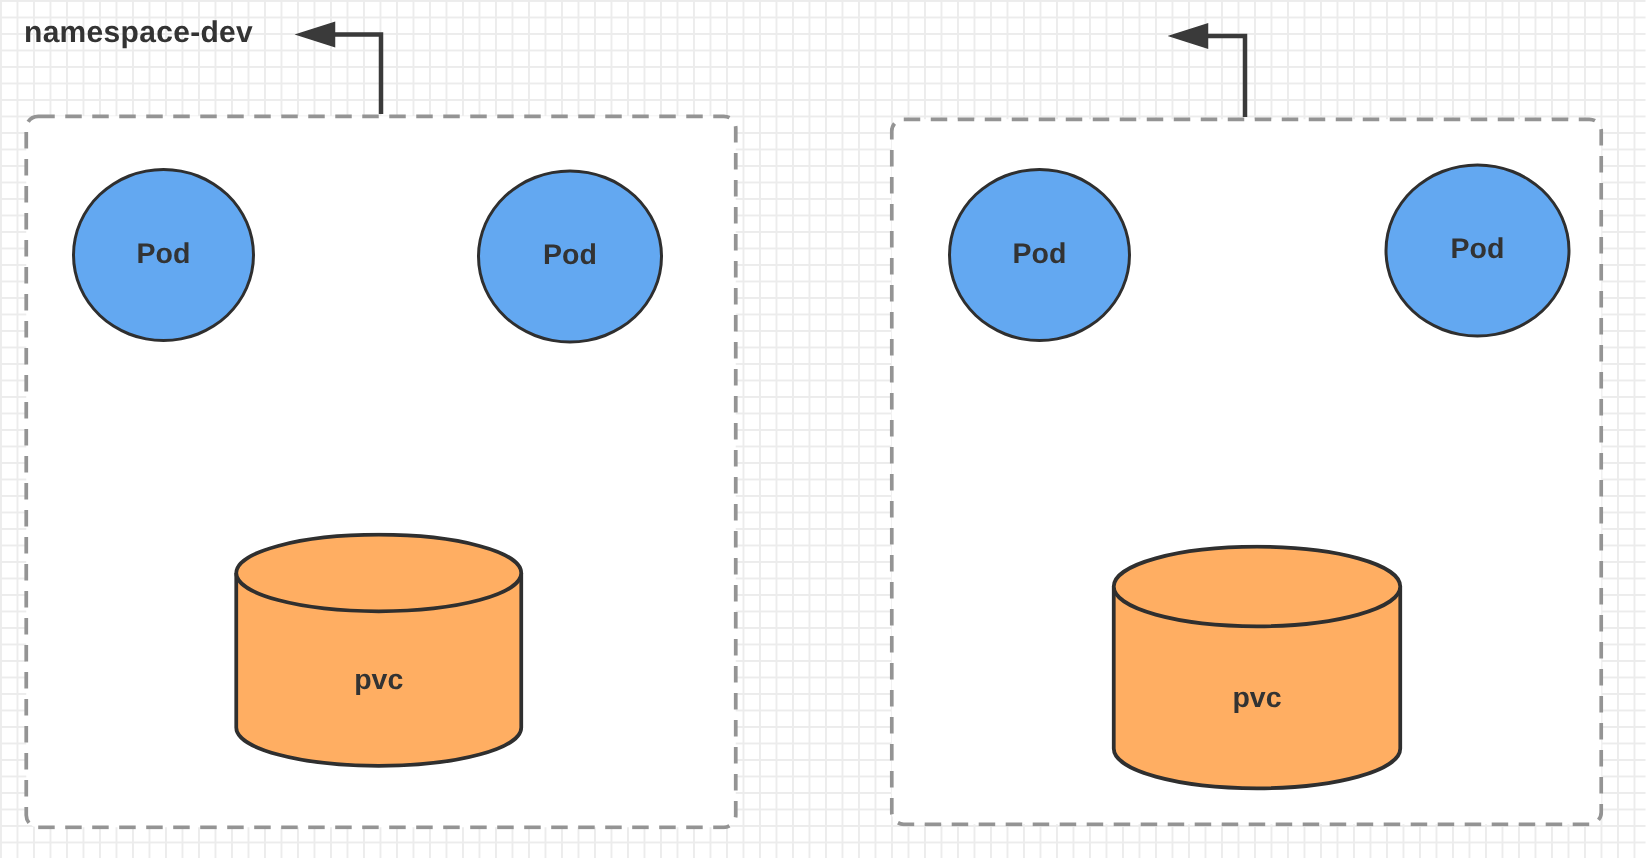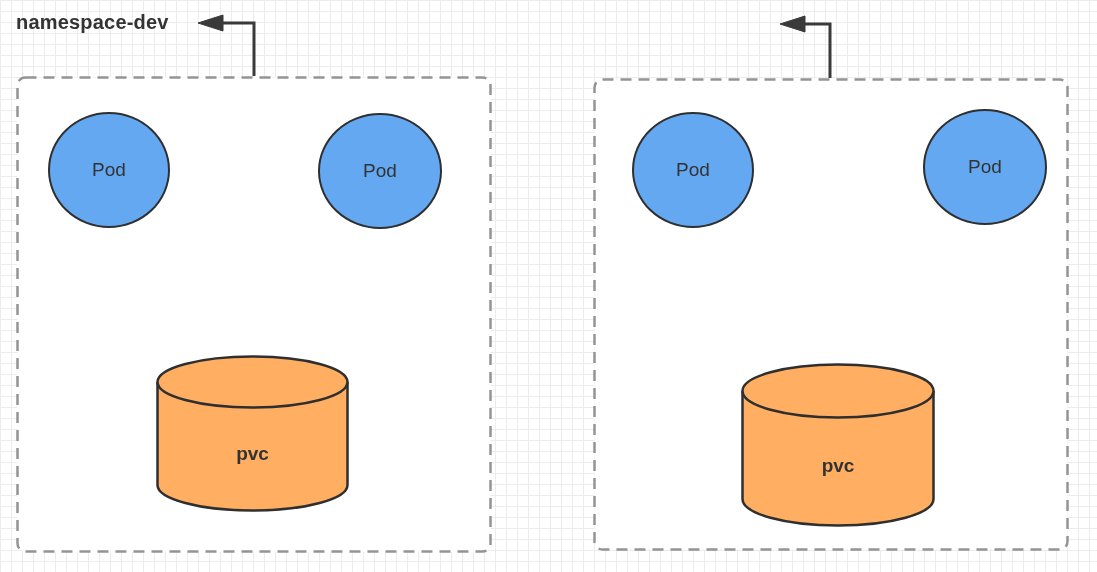--- a/index.html
+++ b/index.html
@@ -32,21 +32,21 @@
     border-radius: 50%;
     background: #63a8f1;
     border: 2.5px solid #2f2f2f;
     box-sizing: border-box;
     display: flex;
     align-items: center;
     justify-content: center;
   }
   .pod span {
     font-size: 19px;
-    font-weight: normal;
+    font-weight: bold;
     color: #333333;
   }
   .cyl-wrap svg { display: block; }
   .cyl-label {
     position: absolute;
     left: 0; right: 0;
     text-align: center;
     font-size: 19px;
     font-weight: bold;
     color: #333333;

